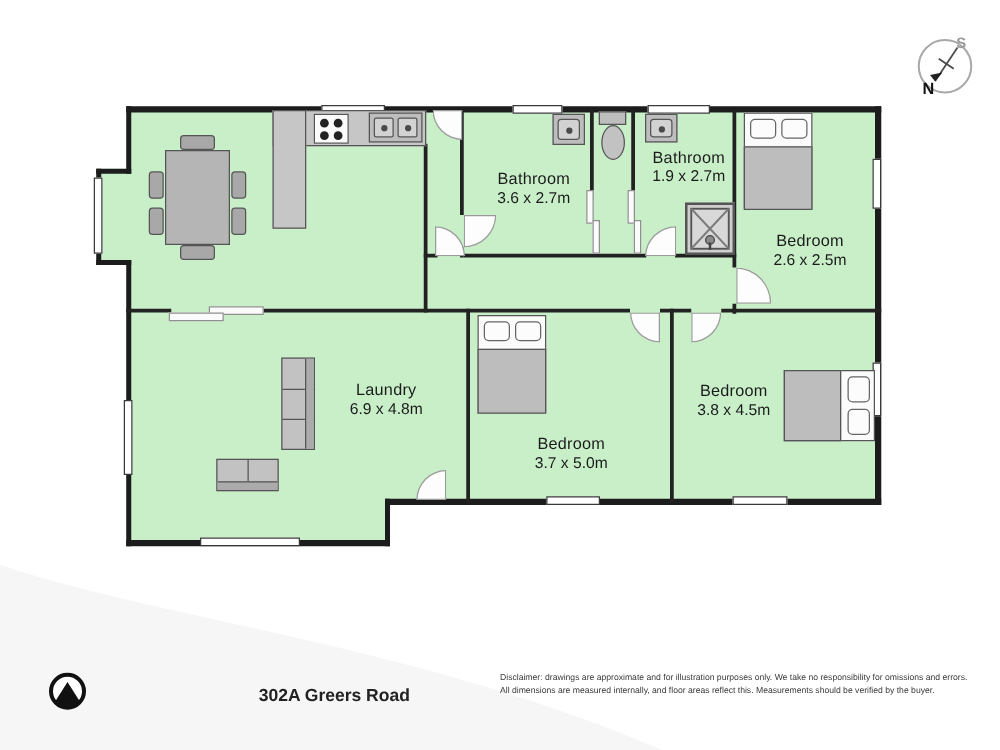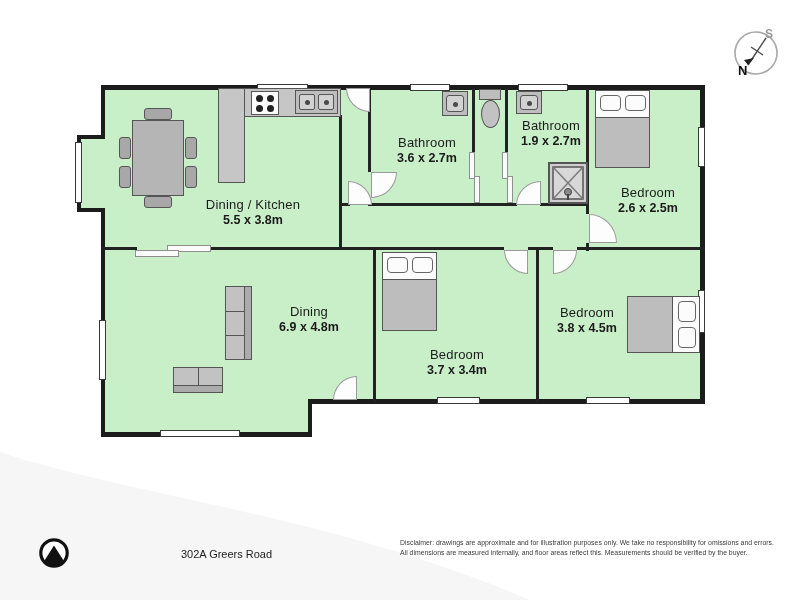--- a/index.html
+++ b/index.html
@@ -20,25 +20,25 @@
   .slide{position:absolute;background:#fbfbfb;border:1px solid #8f8f8f;box-sizing:border-box;}
   
   .furn{position:absolute;background:#bdbdbd;border:1px solid #555;box-sizing:border-box;}
   .furn.light{background:#d2d2d2;}
   .furn.white{background:#fbfbfb;}
   .pillow{position:absolute;background:#fcfcfc;border:1px solid #666;border-radius:4px;box-sizing:border-box;}
   .dot{position:absolute;width:5px;height:5px;border-radius:50%;background:#4a4a4a;}
   
   .rlabel{position:absolute;text-align:center;color:#1b1b1b;line-height:1.15;transform:translateX(-50%);white-space:nowrap;}
   .rlabel .nm{font-weight:normal;font-size:13px;letter-spacing:.2px;}
-  .rlabel .dm{font-weight:bold;font-size:12.5px;}
+  .rlabel .dm{font-weight:normal;font-size:12.5px;}
   
   #footer-brand{position:absolute;left:78px;top:541px;font-size:21px;font-weight:800;
       letter-spacing:7px;color:#171717;}
-  #footer-address{position:absolute;left:181px;top:548px;font-size:11px;font-weight:normal;color:#222;}
+  #footer-address{position:absolute;left:207px;top:548px;font-size:14px;font-weight:bold;color:#222;}
   #disclaimer{position:absolute;left:400px;top:538px;width:392px;font-size:6.9px;
       line-height:1.45;color:#3a3a3a;}
 </style>
 </head>
 <body>
 
 <div id="stage">
 
   <svg class="abs" style="left:0;top:0;" width="800" height="600" viewBox="0 0 800 600">
     <path d="M0,452 C140,498 330,515 530,600 L0,600 Z" fill="#f6f6f6"></path>
@@ -167,43 +167,39 @@
   <div class="furn" style="left:225px;top:286px;width:27px;height:74px;background:#c2c2c2;">
     <div style="position:absolute;left:0;top:24px;width:100%;height:1px;background:#555;"></div>
     <div style="position:absolute;left:0;top:48px;width:100%;height:1px;background:#555;"></div>
     <div style="position:absolute;right:0;top:0;width:6px;height:100%;background:#ababab;border-left:1px solid #555;"></div>
   </div>
   <div class="furn" style="left:173px;top:367px;width:50px;height:26px;background:#c2c2c2;">
     <div style="position:absolute;left:24px;top:0;width:1px;height:100%;background:#555;"></div>
     <div style="position:absolute;left:0;bottom:0;width:100%;height:6px;background:#ababab;border-top:1px solid #555;"></div>
   </div>
 
-  <div class="rlabel" style="left:253px;top:198px;">
-    <div class="nm">Dining / Kitchen</div>
-    <div class="dm">5.5 x 3.8m</div>
-  </div>
   <div class="rlabel" style="left:427px;top:136px;">
     <div class="nm">Bathroom</div>
     <div class="dm">3.6 x 2.7m</div>
   </div>
   <div class="rlabel" style="left:551px;top:119px;">
     <div class="nm">Bathroom</div>
     <div class="dm">1.9 x 2.7m</div>
   </div>
   <div class="rlabel" style="left:648px;top:186px;">
     <div class="nm">Bedroom</div>
     <div class="dm">2.6 x 2.5m</div>
   </div>
   <div class="rlabel" style="left:309px;top:305px;">
-    <div class="nm">Dining</div>
+    <div class="nm">Laundry</div>
     <div class="dm">6.9 x 4.8m</div>
   </div>
   <div class="rlabel" style="left:457px;top:348px;">
     <div class="nm">Bedroom</div>
-    <div class="dm">3.7 x 3.4m</div>
+    <div class="dm">3.7 x 5.0m</div>
   </div>
   <div class="rlabel" style="left:587px;top:306px;">
     <div class="nm">Bedroom</div>
     <div class="dm">3.8 x 4.5m</div>
   </div>
 
   <svg class="abs" style="left:725px;top:22px;" width="62" height="62" viewBox="0 0 62 62">
     <circle cx="31" cy="31" r="21" fill="none" stroke="#a8a8a8" stroke-width="1.6"></circle>
     <line x1="41" y1="16" x2="23" y2="43" stroke="#4a4a4a" stroke-width="1.4"></line>
     <line x1="26" y1="25" x2="38" y2="33" stroke="#4a4a4a" stroke-width="1.4"></line>

